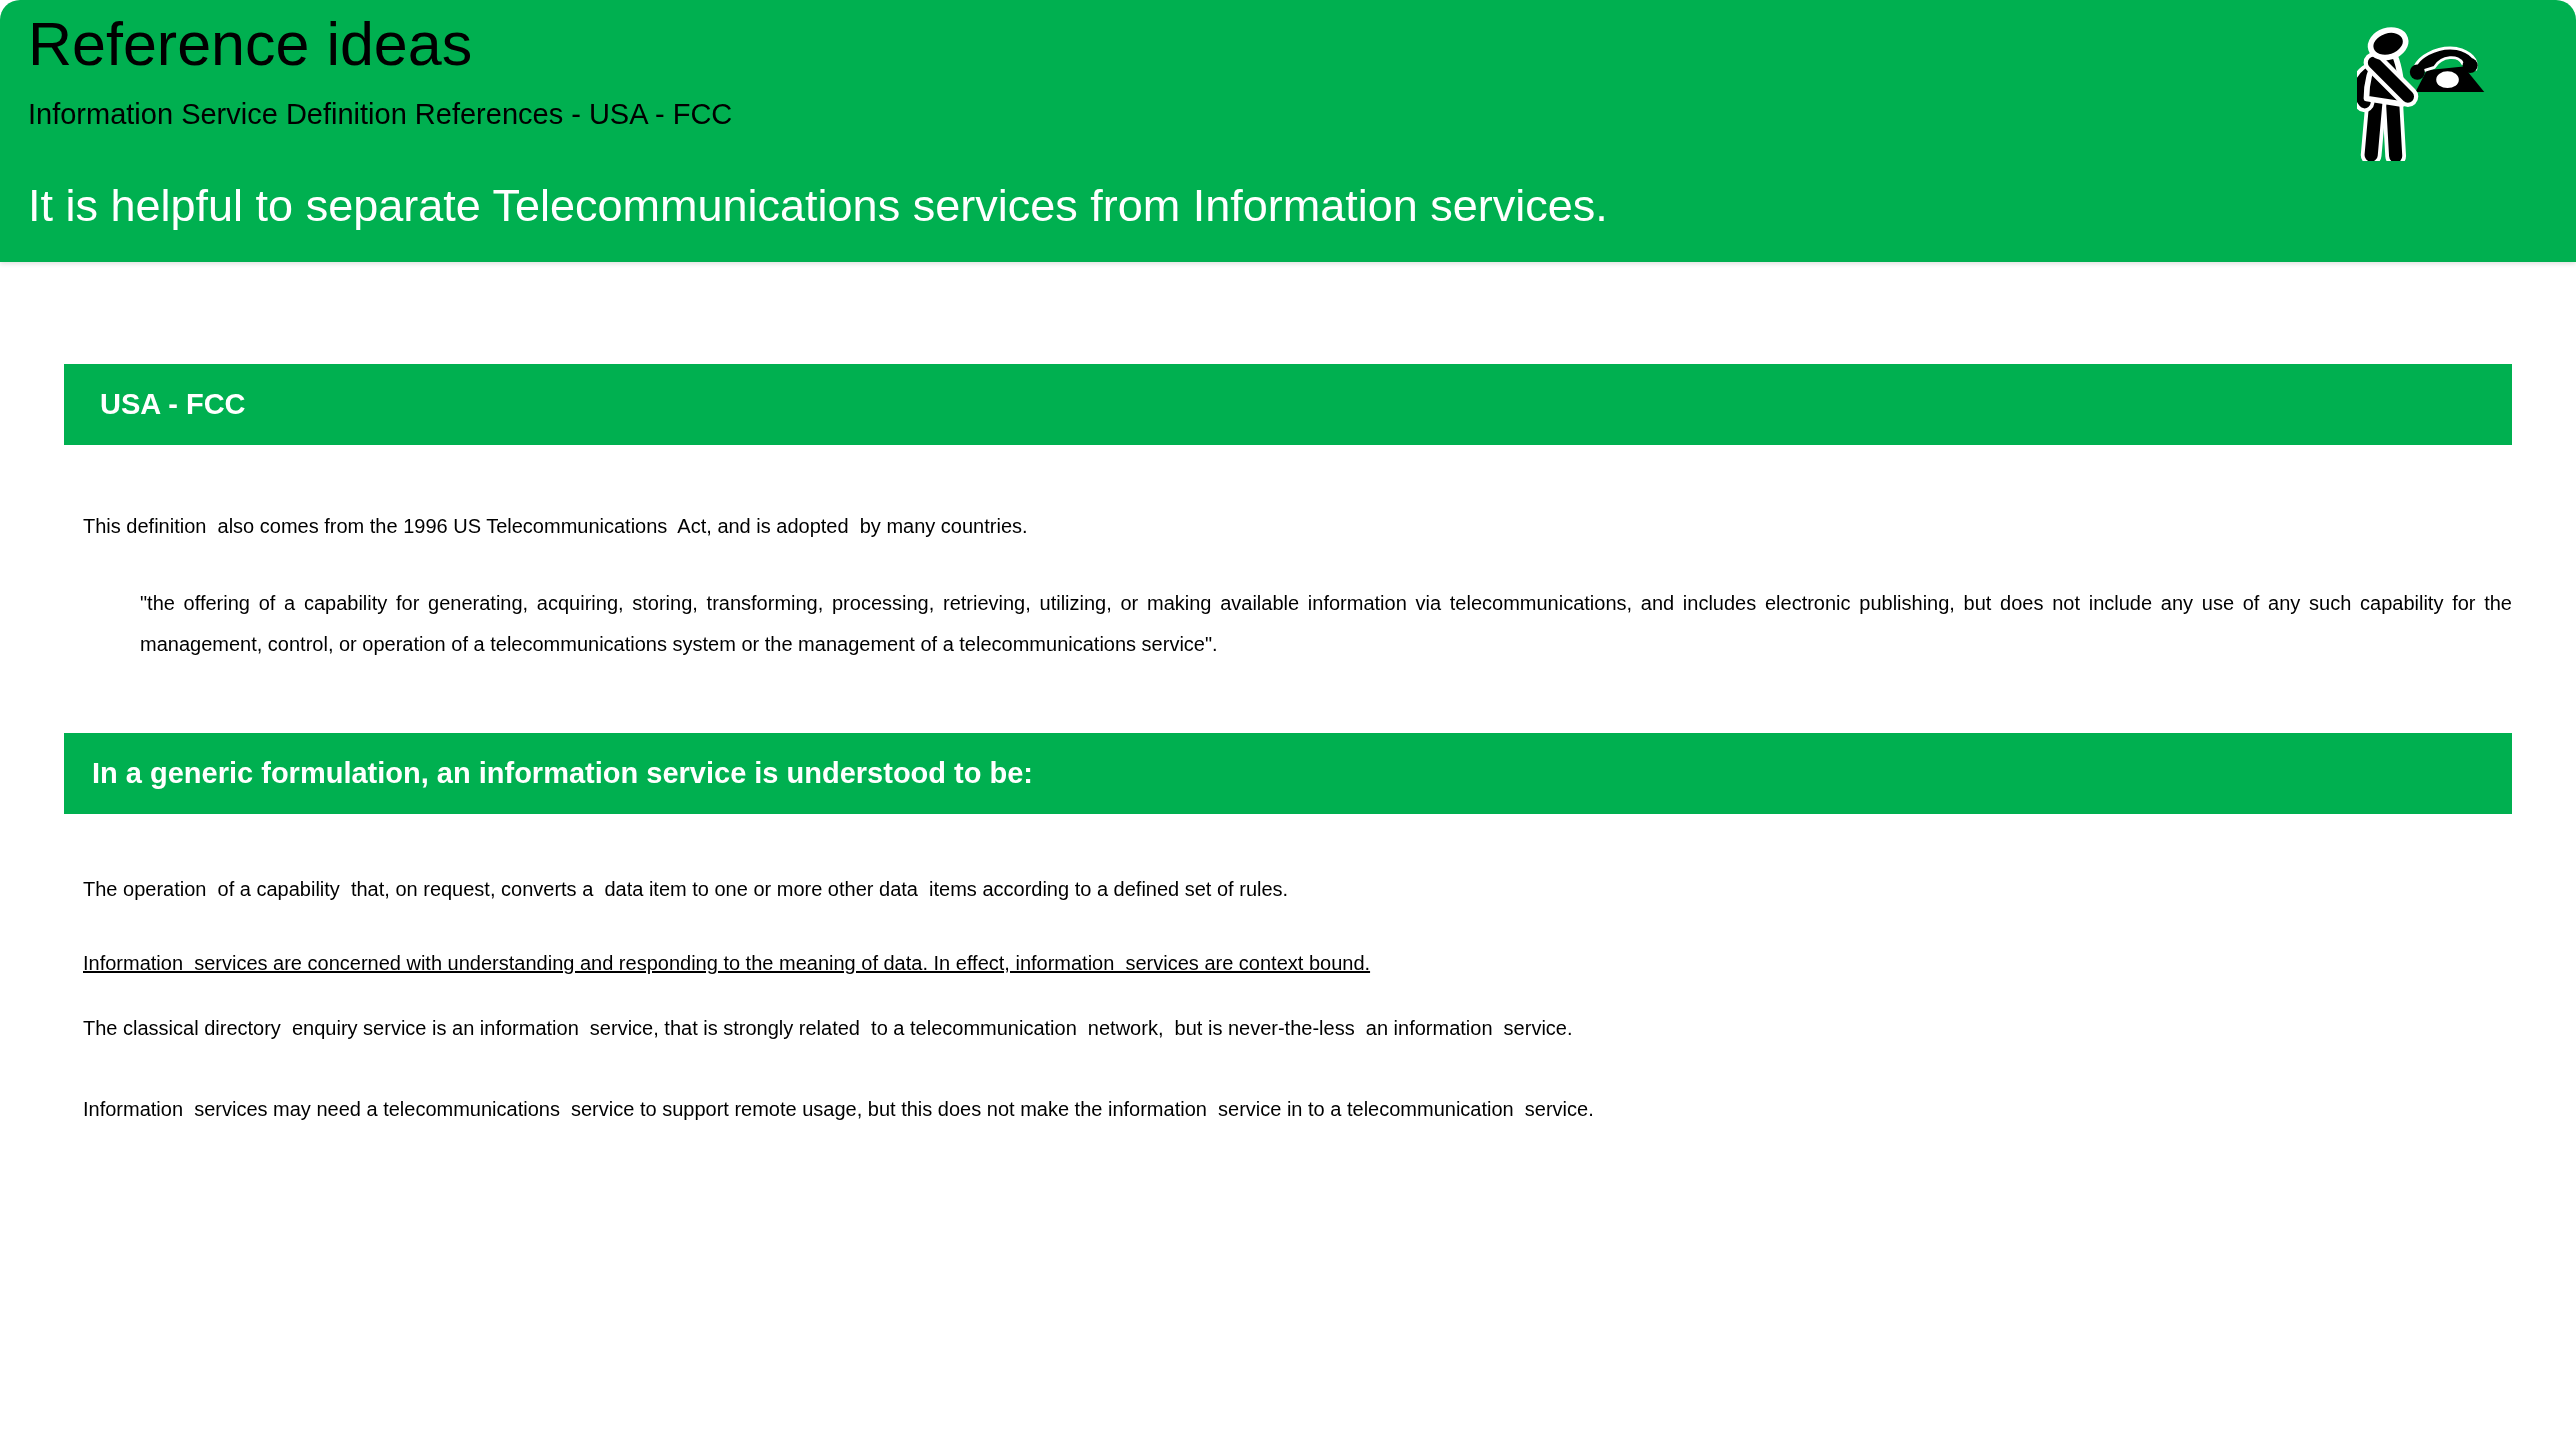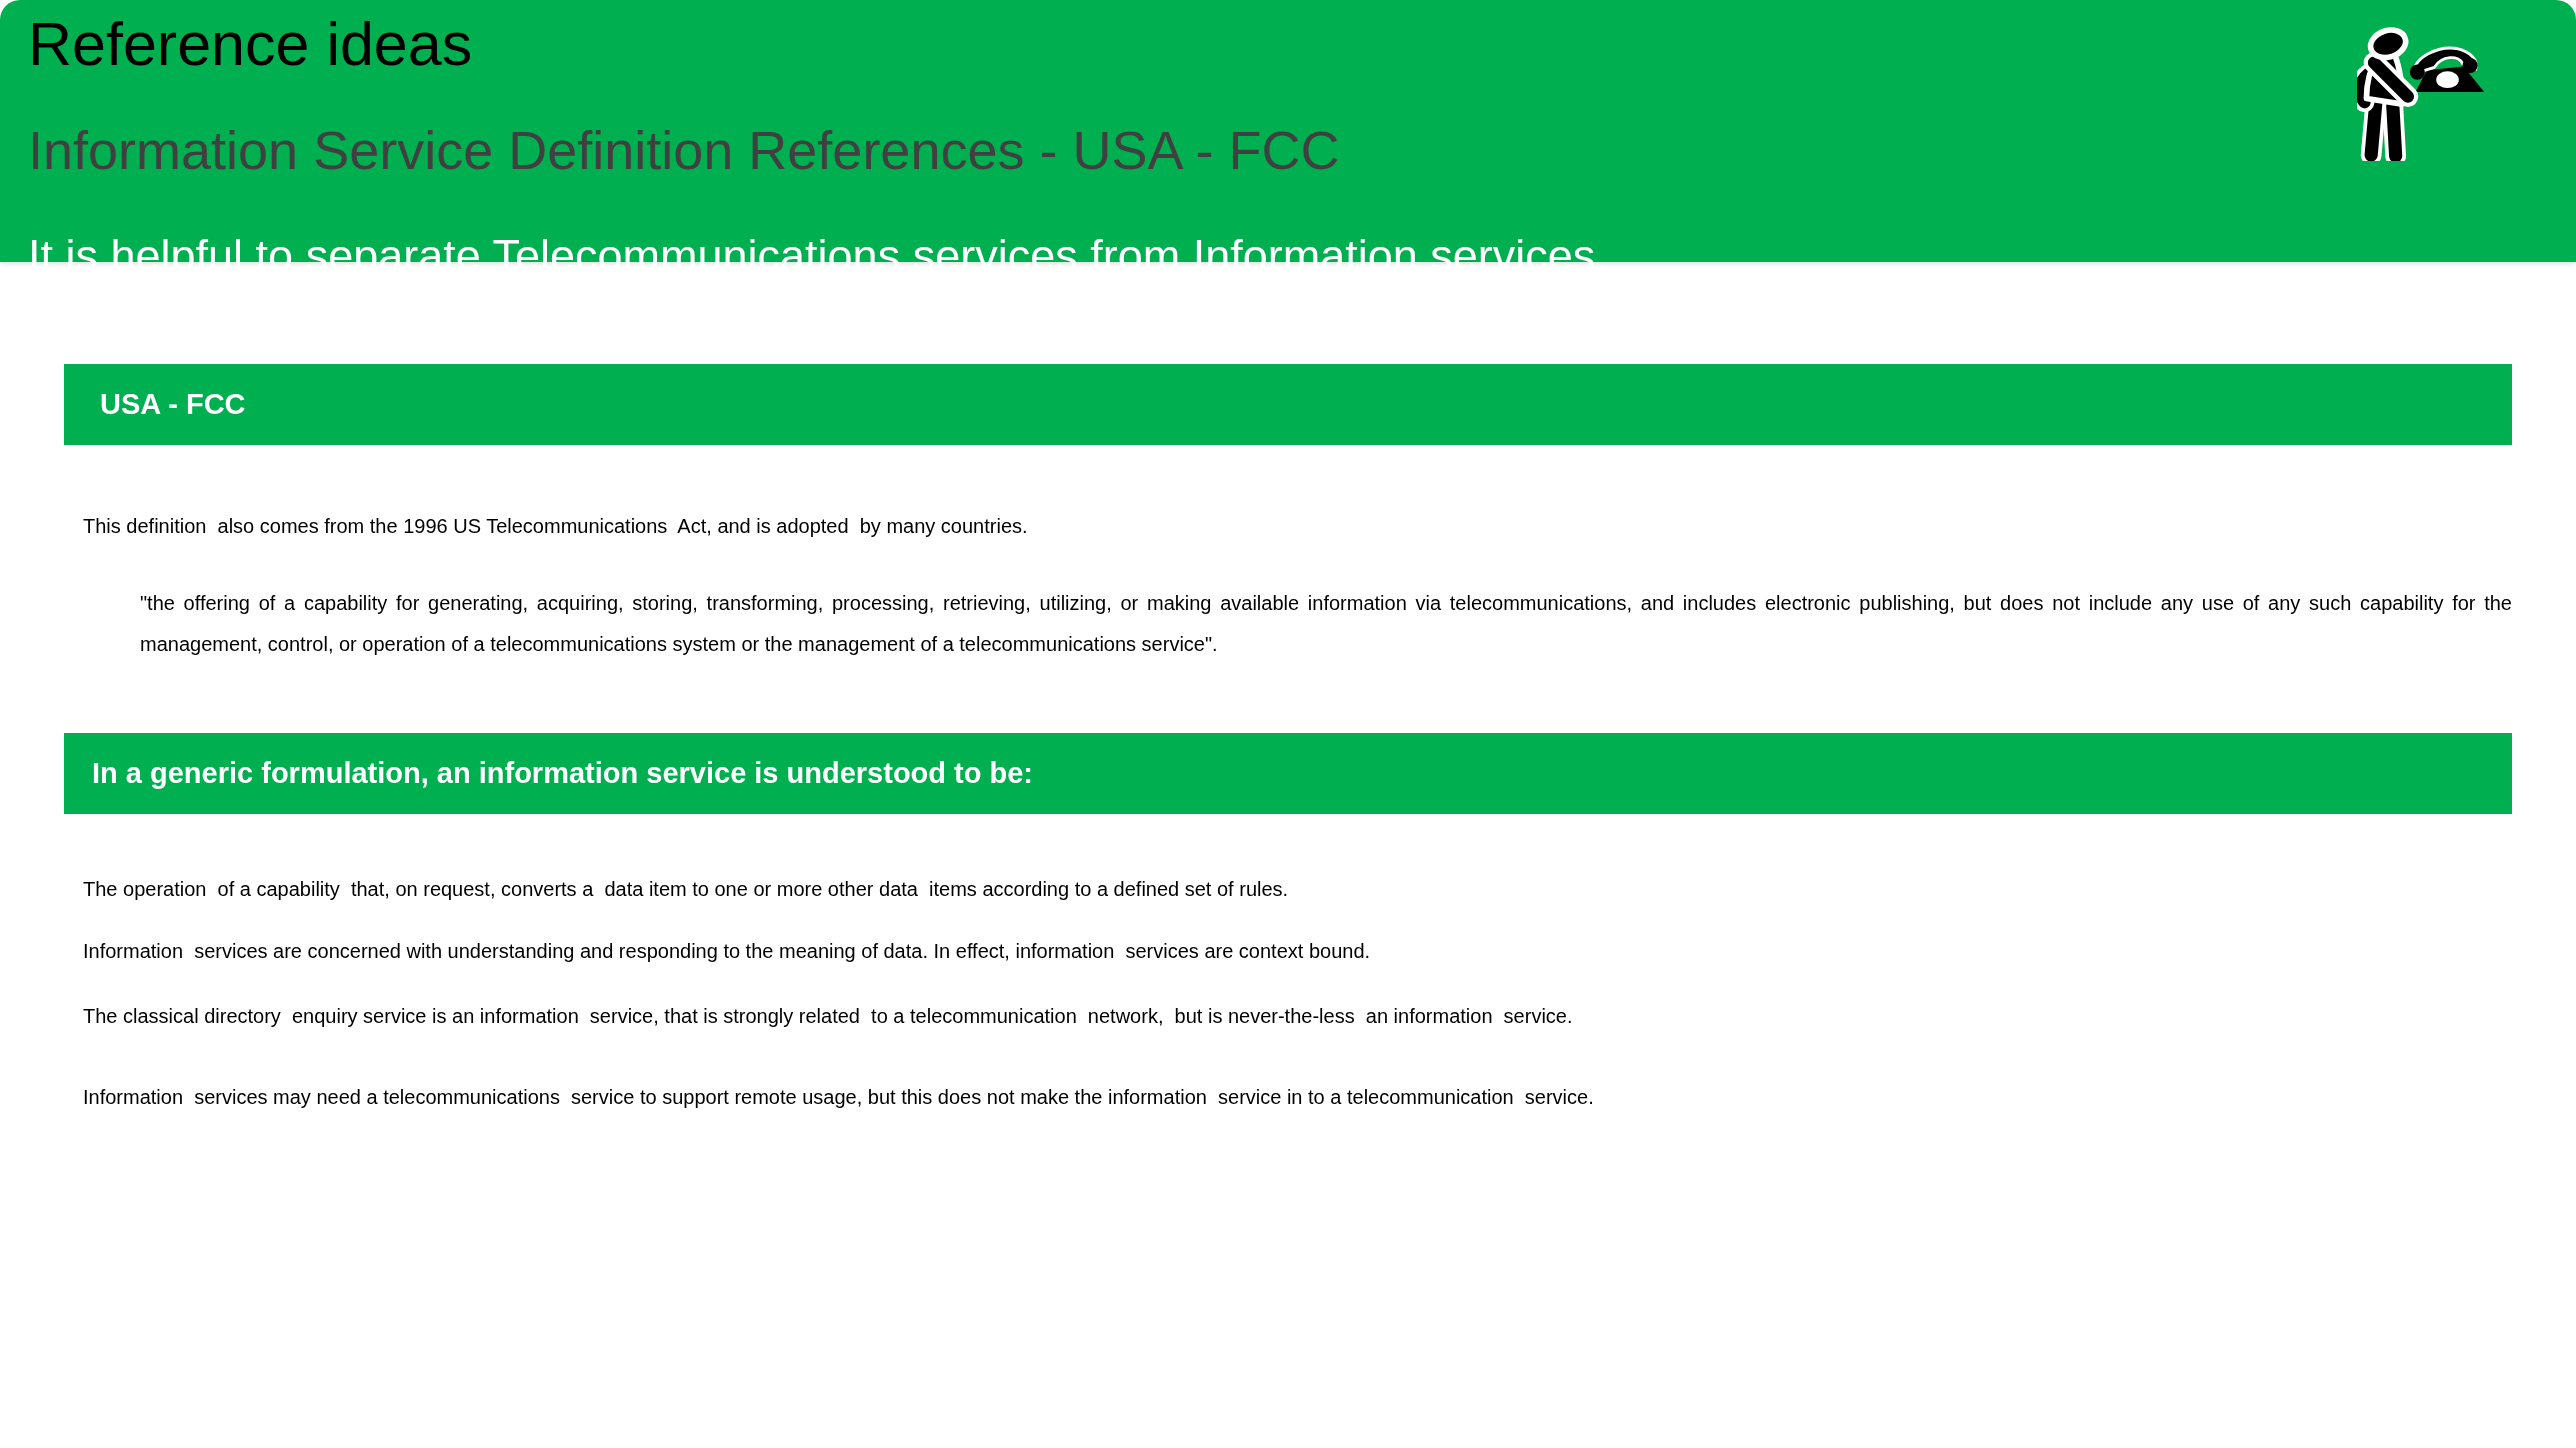--- a/index.html
+++ b/index.html
@@ -23,24 +23,24 @@
     padding: 11.4px 28px 0 28px;
     box-shadow: 0 2.8px 4.7px rgba(0,0,0,0.12);
   }
   .title {
     font-size: 61px;
     line-height: 1.1;
     color: #000000;
     font-weight: 400;
   }
   .subtitle {
-    margin-top: 41px;
-    font-size: 54px;
+    margin-top: 20px;
+    font-size: 29px;
     line-height: 1.15;
-    color: #404040;
+    color: #000000;
     font-weight: 400;
   }
   .tagline {
     margin-top: 48px;
     font-size: 45px;
     line-height: 1.15;
     color: #FFFFFF;
     font-weight: 400;
   }
   .corner-icon {
@@ -76,21 +76,21 @@
   }
   .p1 { margin-top: 61px; }
   .p2 { margin-top: 39px; }
   .quote {
     margin-top: 36px;
     margin-left: 76px;
     margin-right: 0;
     text-align: justify;
   }
   .p3 { margin-top: 55px; }
-  .p4 { margin-top: 21px; }
+  .p4 { margin-top: 33px; text-decoration: underline; }
   .p5 { margin-top: 24px; }
   .p6 { margin-top: 40px; }
 </style>
 </head>
 <body>
 
 <div class="slide">
 
   <header class="slide-header">
     <div class="title">Reference ideas</div>

